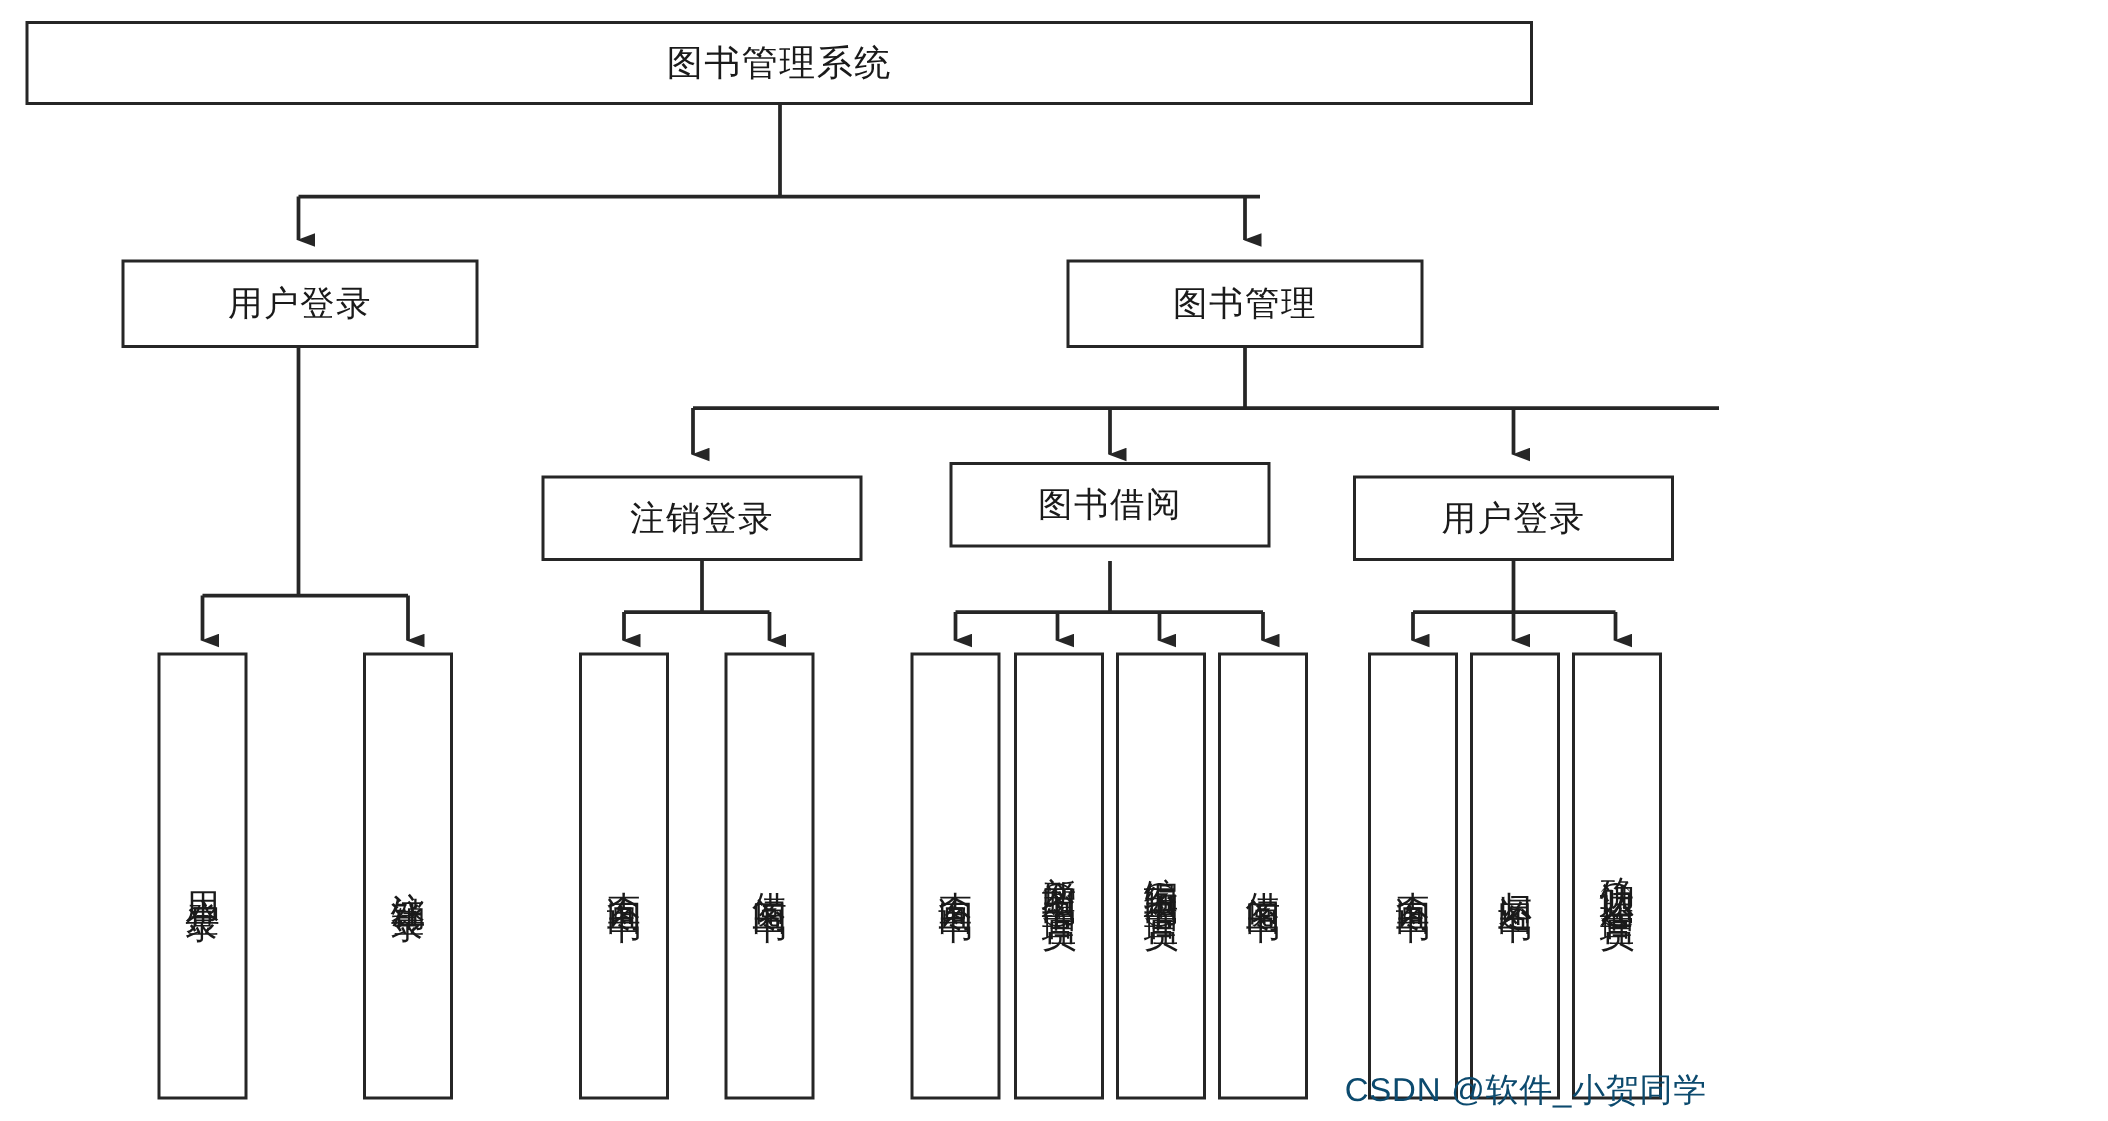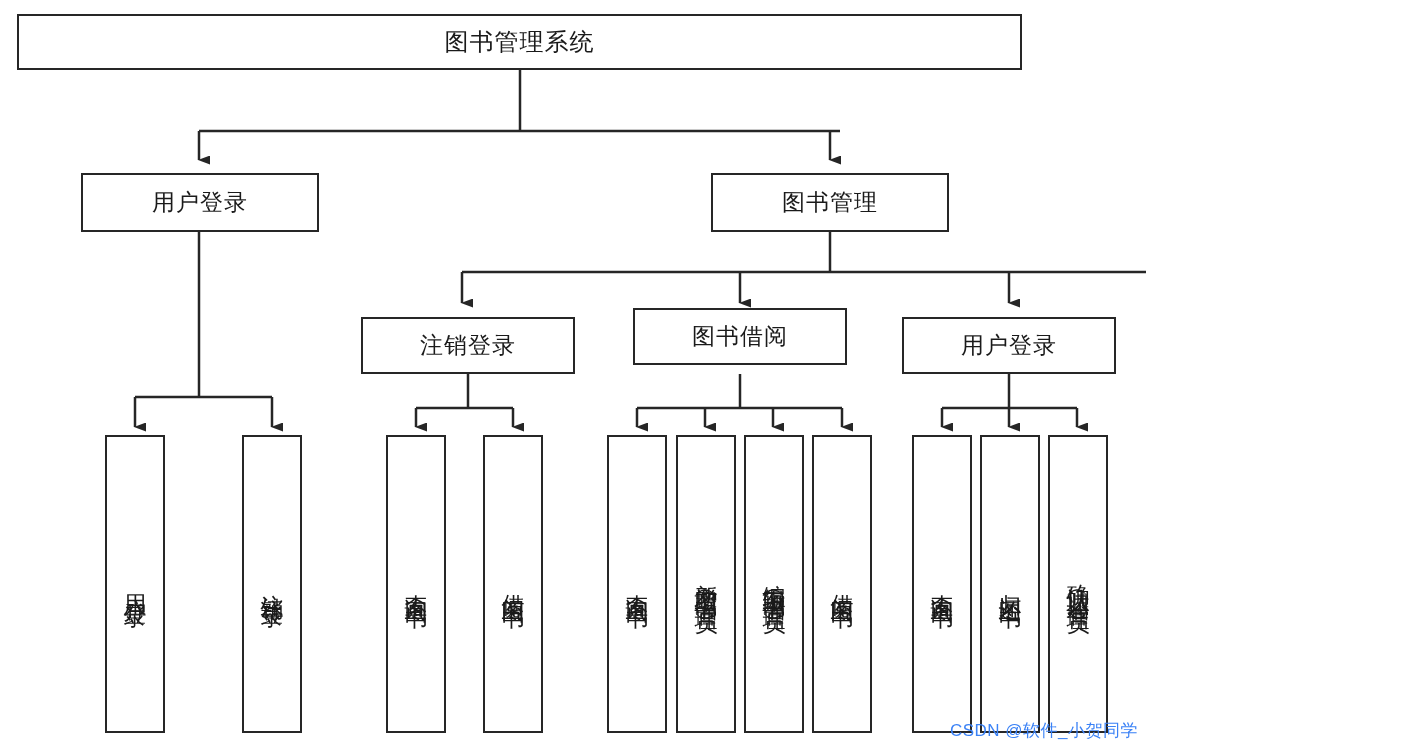--- a/index.html
+++ b/index.html
@@ -50,22 +50,22 @@
     white-space: nowrap;
     display: block;
   }
   .node.root {
     font-size: 24px;
   }
   .watermark {
     position: absolute;
     right: 8px;
     bottom: 5px;
-    font-size: 17px;
-    color: #3b82f6;
+    font-size: 22px;
+    color: #0c4a6e;
     letter-spacing: 0.5px;
     white-space: nowrap;
   }
 </style>
 </head>
 <body>
 
 <div id="canvas">
 
   <svg id="wires" viewBox="0 0 1405 747">

